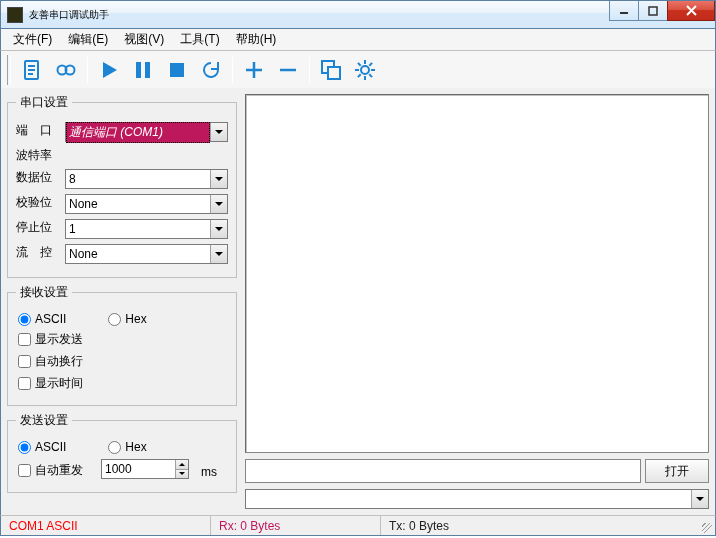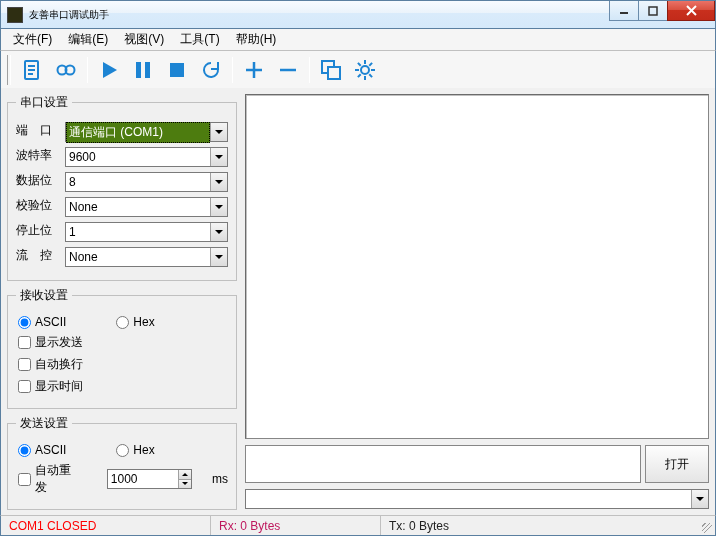--- a/index.html
+++ b/index.html
@@ -103,37 +103,38 @@
     width:46px;text-align:left;margin-right:3px;
     letter-spacing:0;
   }
   .win-combo {
     flex:1;height:20px;position:relative;
     border:1px solid #7a7a7a;
     background:#fff;
     display:flex;align-items:center;
   }
   .win-combo.selected .combo-text{
-    background:#4d7c0f;color:#fff;padding:1px 2px;
+    background:#be185d;color:#fff;padding:1px 2px;
     border:1px dotted #000;
+    font-style:italic;
   }
   .combo-text { padding:0 3px;font-size:12px; flex:1; white-space:nowrap;overflow:hidden; color:#000;}
   .combo-btn {
     width:17px;height:18px;
     background:linear-gradient(to bottom,#f5f5f5,#dcdcdc);
     border-left:1px solid #a0a0a0;
     display:flex;align-items:center;justify-content:center;
   }
   .combo-btn::after {
     content:"";border-left:4px solid transparent;border-right:4px solid transparent;
     border-top:4px solid #000;
   }
 
   
-  .opt-row { display:flex;align-items:center;margin:5px 0;gap:20px;}
+  .opt-row { display:flex;align-items:flex-end;margin:5px 0;gap:12px;}
   .opt-row input[type=radio],.opt-row input[type=checkbox]{ margin:0 4px 0 2px; }
   .opt-radio { display:flex;align-items:center;margin-right:28px;}
   .opt-check { display:flex;align-items:center;}
 
   
   .spin {
     width:88px;height:20px;display:flex;border:1px solid #7a7a7a;background:#fff;align-items:center;
   }
   .spin input { border:none;outline:none;width:100%;font-size:12px;padding:0 3px;font-family:inherit;}
   .spin .spin-btns {width:16px;height:18px;display:flex;flex-direction:column;border-left:1px solid #a0a0a0;}
@@ -142,21 +143,21 @@
   .spin .sp.up::after{content:"";border-left:3px solid transparent;border-right:3px solid transparent;border-bottom:3px solid #000;}
   .spin .sp.dn::after{content:"";border-left:3px solid transparent;border-right:3px solid transparent;border-top:3px solid #000;}
 
   
   .rx-box {
     flex:1;border:1px solid #868686;background:#fff;
     border-top-color:#6b6b6b;border-left-color:#6b6b6b;
     box-shadow: inset 1px 1px 0 #c0c0c0;
   }
 
-  .send-row { display:flex;align-items:stretch; gap:4px; height:38px;}
+  .send-row { display:flex;align-items:stretch; gap:4px; height:24px;}
   .tx-input {
     flex:1;border:1px solid #868686;background:#fff;
   }
   .open-btn {
     width:64px;border:1px solid #8a8a8a;
     background:linear-gradient(to bottom,#fdfdfd,#e5e5e5);
     font-size:12px;font-family:inherit;
     cursor:default;
   }
 
@@ -308,24 +309,20 @@
 
         <div class="form-row">
           <label class="fld-label">端　口</label>
           <div class="win-combo selected">
             <span class="combo-text">通信端口 (COM1)</span>
             <div class="combo-btn"></div>
           </div>
         </div>
         <div class="form-row">
           <label class="fld-label">波特率</label>
-          <div class="win-combo">
-            <span class="combo-text">9600</span>
-            <div class="combo-btn"></div>
-          </div>
         </div>
         <div class="form-row">
           <label class="fld-label">数据位</label>
           <div class="win-combo">
             <span class="combo-text">8</span>
             <div class="combo-btn"></div>
           </div>
         </div>
         <div class="form-row">
           <label class="fld-label">校验位</label>
@@ -425,17 +422,17 @@
           <span class="combo-text"></span>
           <div class="combo-btn"></div>
         </div>
       </div>
     </div>
 
   </div>
 </div>
 
 <div class="statusbar">
-  <div class="status-cell red">COM1 CLOSED</div>
+  <div class="status-cell red">COM1 ASCII</div>
   <div class="status-cell rx">Rx: 0 Bytes</div>
   <div class="status-cell tx">Tx: 0 Bytes</div>
   <div class="status-grip"></div>
 </div>
 
 </body></html>

